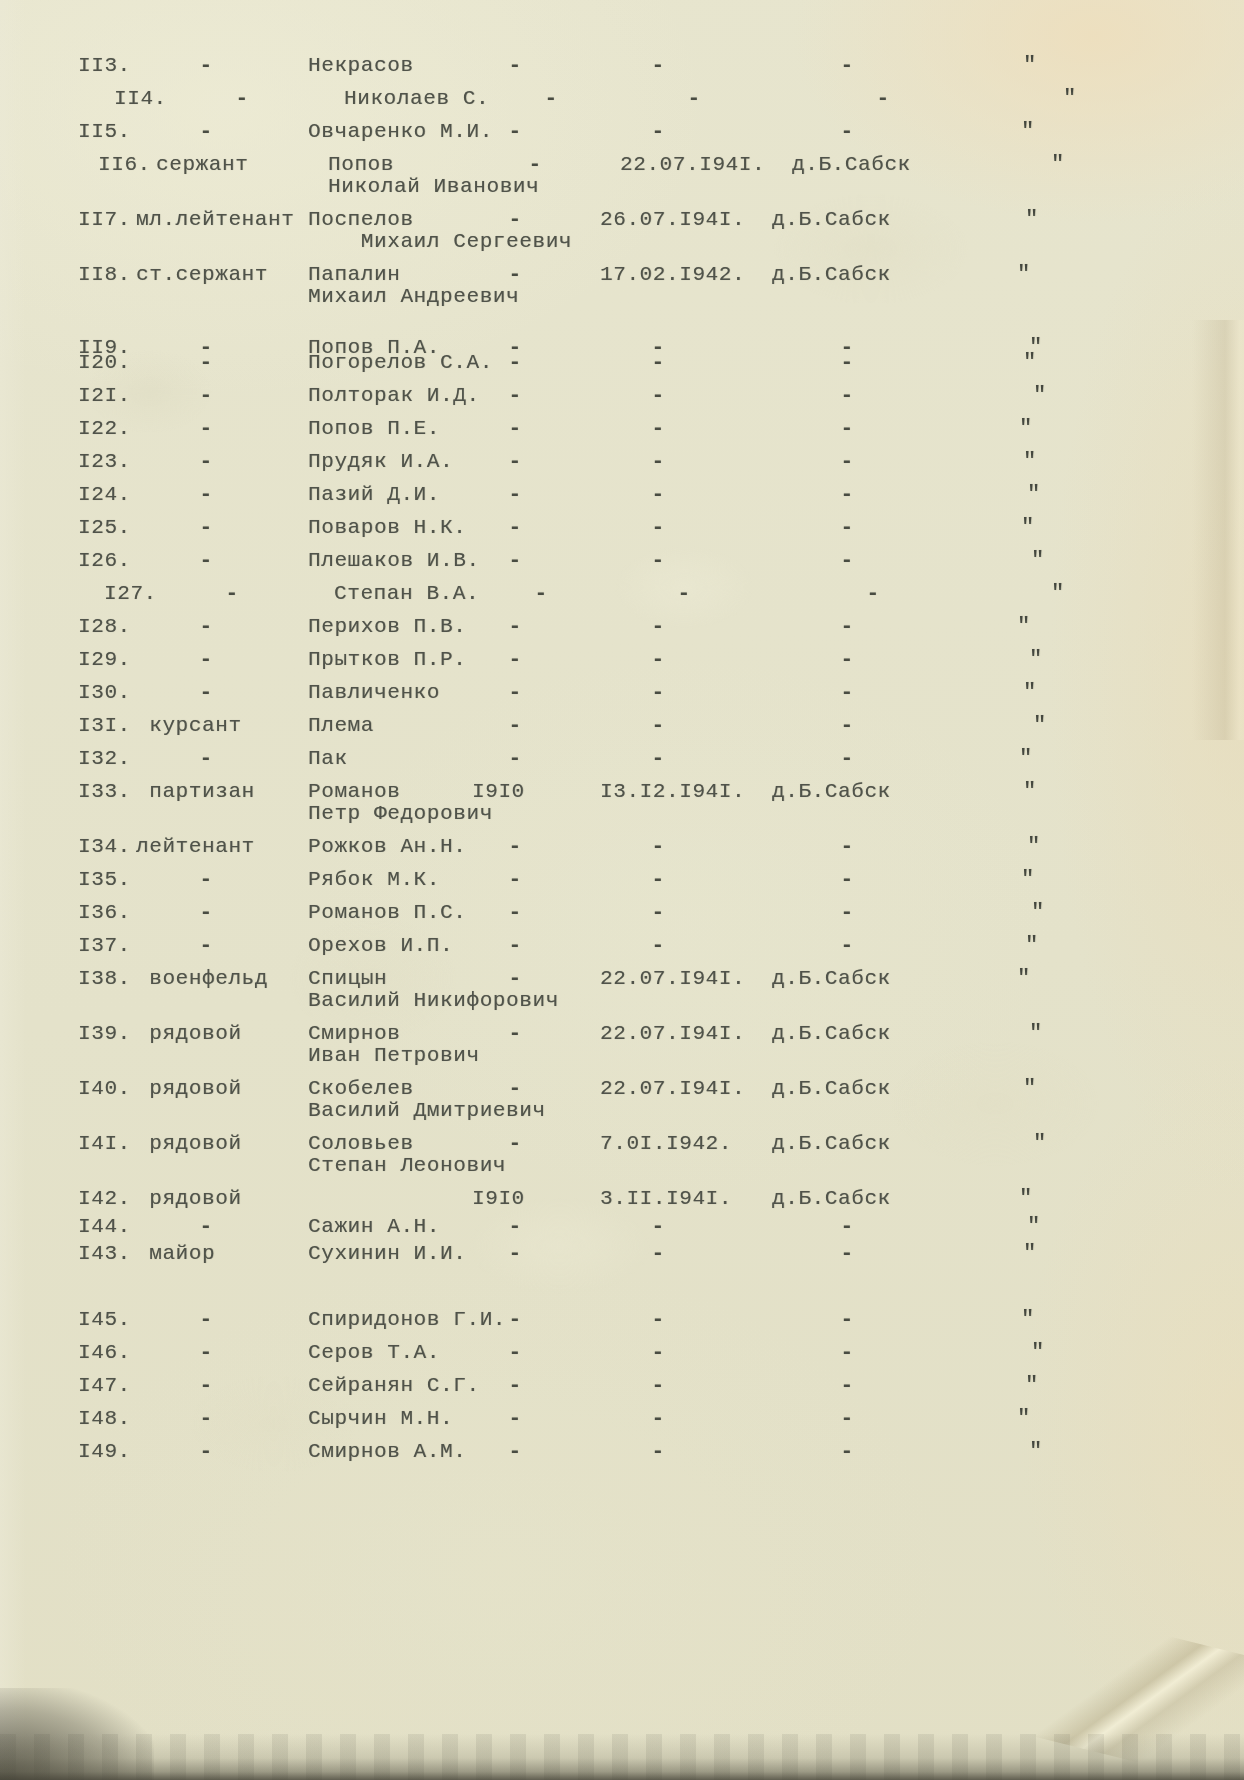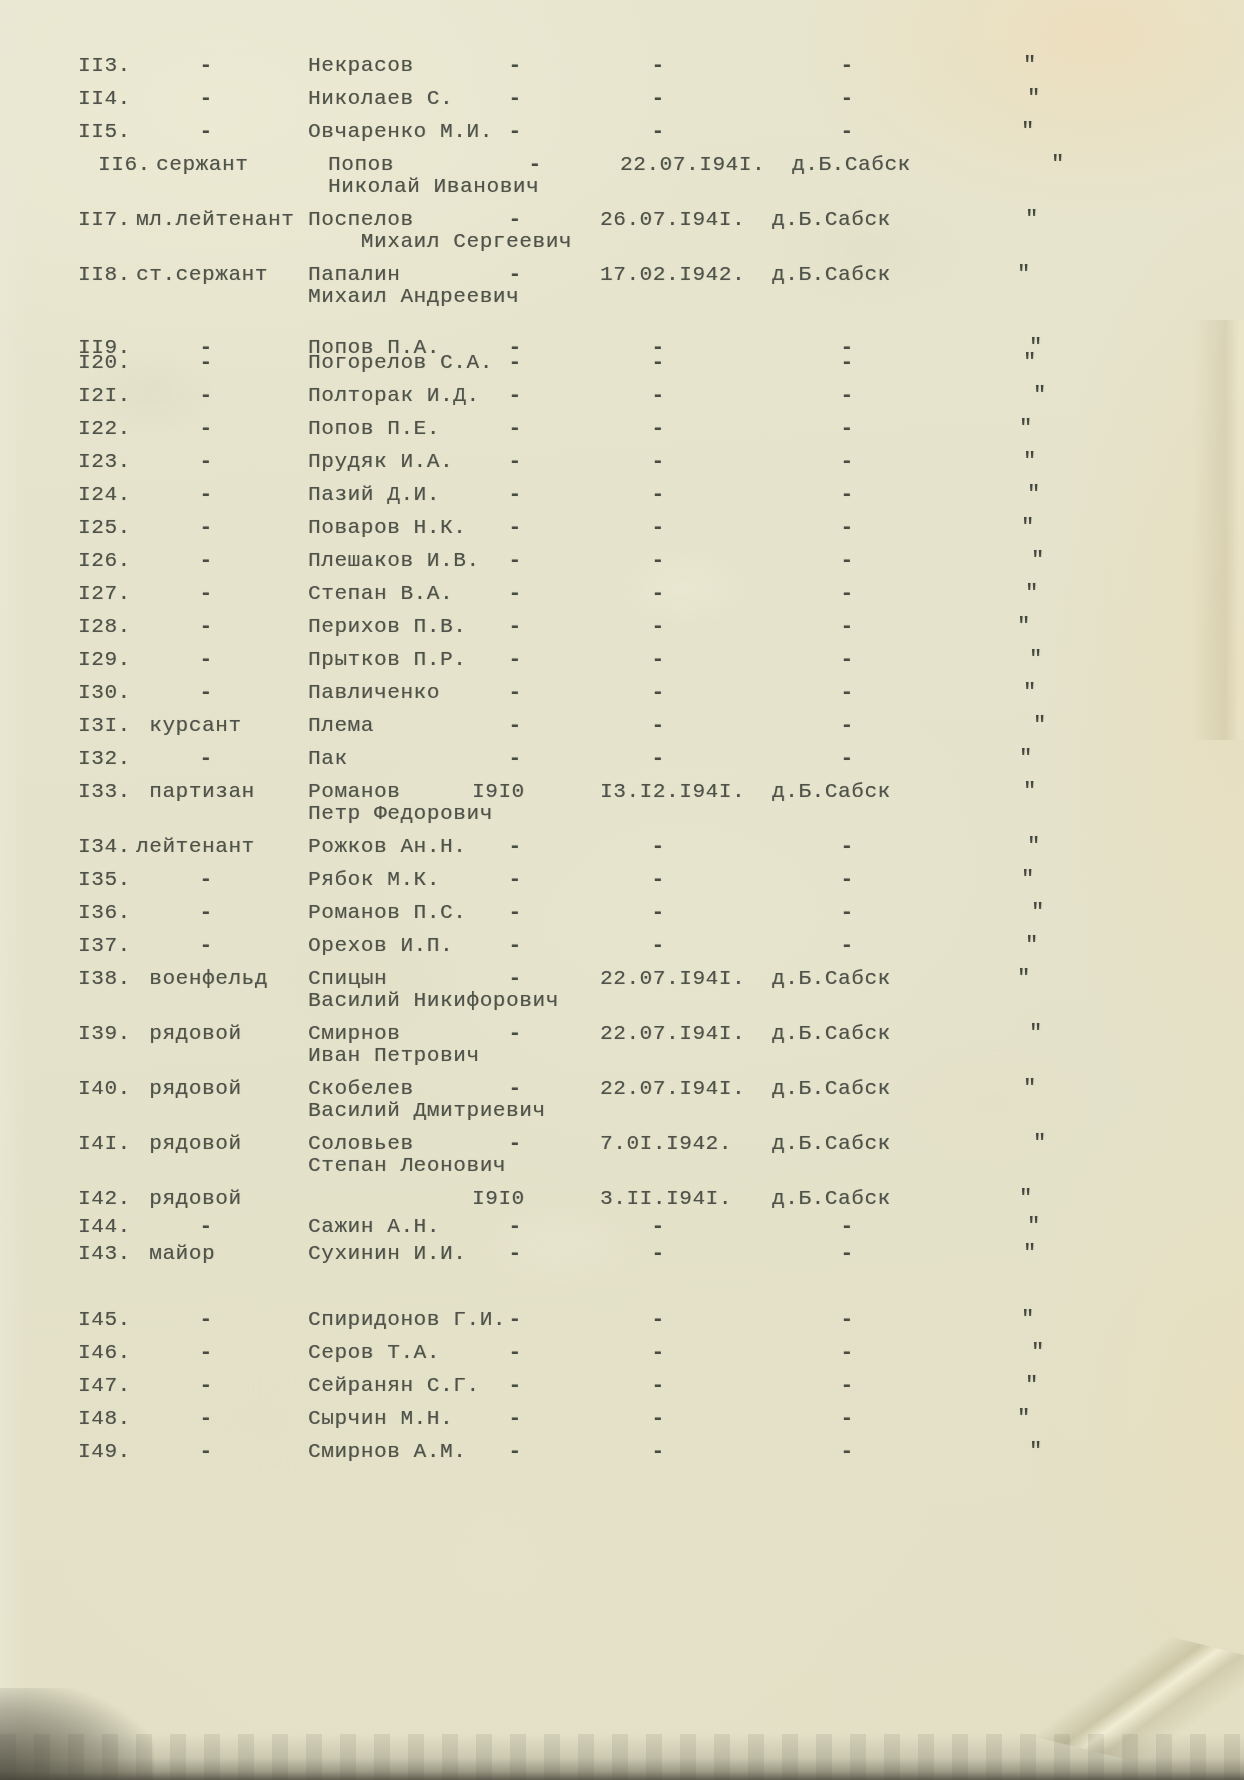--- a/index.html
+++ b/index.html
@@ -83,21 +83,21 @@
   <div class="rows" id="rows">
       <div class="row" style="top: 55px;">
         <span class="cell c-num">II3.</span>
         <span class="cell c-rank dash">-</span>
         <span class="cell c-name"><span class="line1">Некрасов</span></span>
         <span class="cell c-year dash">-</span>
         <span class="cell c-date dash">-</span>
         <span class="cell c-place dash">-</span>
         <span class="cell c-ditto" style="left: 1000px;">"</span>
       </div>
-      <div class="row" style="top: 88px;">
+      <div class="row" style="top: 88px; margin-left: 36px;">
         <span class="cell c-num">II4.</span>
         <span class="cell c-rank dash">-</span>
         <span class="cell c-name"><span class="line1">Николаев С.</span></span>
         <span class="cell c-year dash">-</span>
         <span class="cell c-date dash">-</span>
         <span class="cell c-place dash">-</span>
         <span class="cell c-ditto" style="left: 1004px;">"</span>
       </div>
       <div class="row" style="top: 121px;">
         <span class="cell c-num">II5.</span>
@@ -200,21 +200,21 @@
       </div>
       <div class="row" style="top: 550px;">
         <span class="cell c-num">I26.</span>
         <span class="cell c-rank dash">-</span>
         <span class="cell c-name"><span class="line1">Плешаков И.В.</span></span>
         <span class="cell c-year dash">-</span>
         <span class="cell c-date dash">-</span>
         <span class="cell c-place dash">-</span>
         <span class="cell c-ditto" style="left: 1008px;">"</span>
       </div>
-      <div class="row" style="top: 583px;">
+      <div class="row" style="top: 583px; margin-left: 26px;">
         <span class="cell c-num">I27.</span>
         <span class="cell c-rank dash">-</span>
         <span class="cell c-name"><span class="line1">Степан В.А.</span></span>
         <span class="cell c-year dash">-</span>
         <span class="cell c-date dash">-</span>
         <span class="cell c-place dash">-</span>
         <span class="cell c-ditto" style="left: 1002px;">"</span>
       </div>
       <div class="row" style="top: 616px;">
         <span class="cell c-num">I28.</span>

